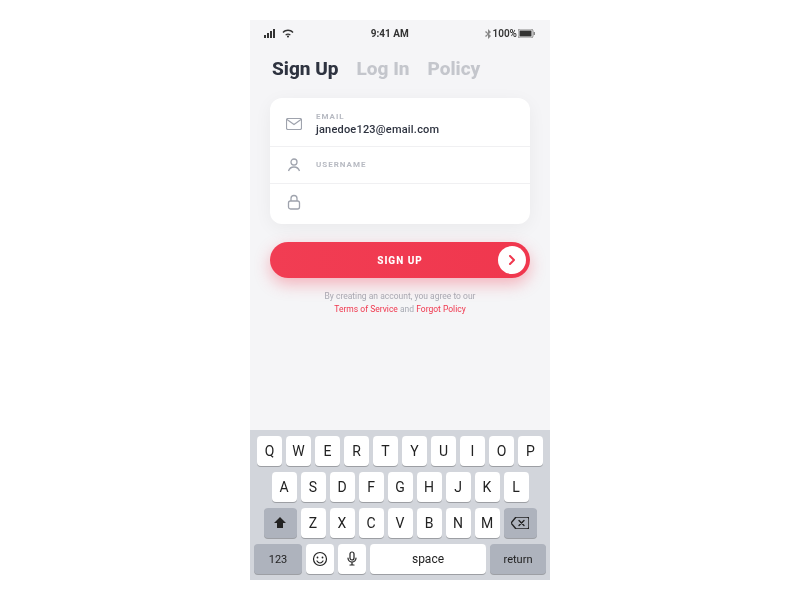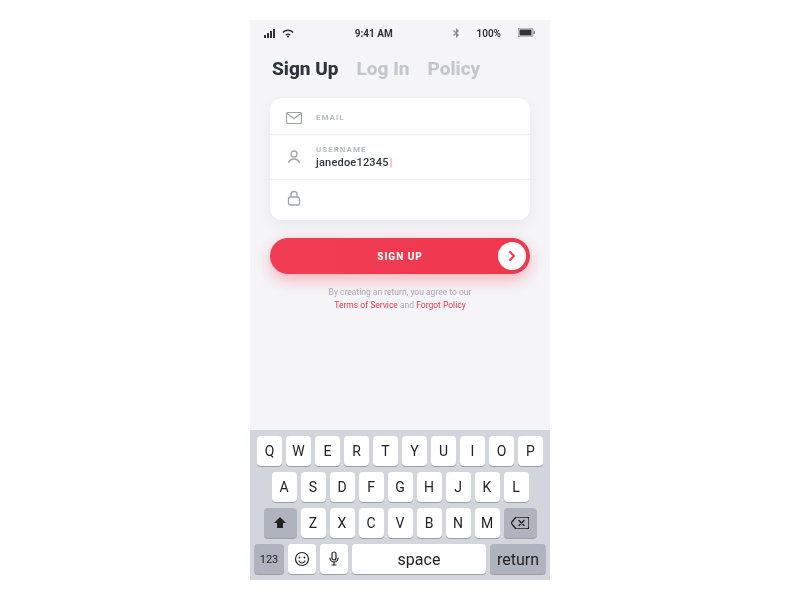--- a/index.html
+++ b/index.html
@@ -25,21 +25,21 @@
     display: flex;
     justify-content: space-between;
     align-items: center;
     padding: 8px 14px 4px;
     font-size: 10px;
     font-weight: 600;
     color: #333;
   }
   .statusbar .center { font-weight: 700; }
   .signal-group { display:flex; align-items:center; gap:4px; }
-  .statusbar .right { display:flex; align-items:flex-start; gap:17px; }
+  .statusbar .right { display:flex; align-items:center; gap:1px; }
   .statusbar .batt { display:inline-flex; align-items:center; }
   .tabs {
     display: flex;
     gap: 18px;
     padding: 14px 22px 10px;
     font-weight: 800;
     font-size: 19px;
     color: #c4c6cc;
     white-space: nowrap;
     overflow: hidden;
@@ -135,24 +135,24 @@
     border-radius:4px;
     box-shadow: 0 1px 0 rgba(0,0,0,0.25);
     width: 25px; height: 30px;
     display:flex; align-items:center; justify-content:center;
     font-size: 14px;
     font-weight:400;
     color:#222;
   }
   .key.shift, .key.backspace { width: 33px; background:#aeb3bd; }
   .bottomrow { display:flex; gap:4px; justify-content:center; }
-  .key.fn { width: 30px; background:#aeb3bd; font-size:11px; }
+  .key.fn { width: 48px; background:#aeb3bd; font-size:11px; }
   .key.emoji, .key.mic { width: 28px; }
-  .key.space { flex:1; font-size:16px; }
-  .key.return { width: 56px; background:#aeb3bd; font-size:16px; }
+  .key.space { flex:1; font-size:12px; }
+  .key.return { width: 56px; background:#aeb3bd; font-size:11px; }
   svg { display:block; }
 </style>
 </head>
 <body>
 
 <div class="phone">
 
   <div class="statusbar">
     <div class="signal-group">
       <svg width="14" height="9" viewBox="0 0 14 9">
@@ -190,32 +190,32 @@
   <div class="card">
     <div class="field">
       <div class="icon">
         <svg width="16" height="12" viewBox="0 0 16 12">
             <rect x="0.5" y="0.5" width="15" height="11" rx="1.5" fill="none" stroke="#9fa3ad" stroke-width="1.2"></rect>
             <path d="M1 1.5l7 5 7-5" fill="none" stroke="#9fa3ad" stroke-width="1.2"></path>
           </svg>
       </div>
       <div class="texts">
         <div class="label">EMAIL</div>
+        <div class="value">janedoe123@email.com</div>
       </div>
     </div>
     <div class="field">
       <div class="icon">
         <svg width="16" height="16" viewBox="0 0 16 16">
             <circle cx="8" cy="5" r="3" fill="none" stroke="#9fa3ad" stroke-width="1.3"></circle>
             <path d="M2.5 14c1-3 3.2-4 5.5-4s4.5 1 5.5 4" fill="none" stroke="#9fa3ad" stroke-width="1.3"></path>
           </svg>
       </div>
       <div class="texts">
         <div class="label">USERNAME</div>
-        <div class="value"><span>janedoe12345</span><span class="cursor">|</span></div>
       </div>
     </div>
     <div class="field">
       <div class="icon">
         <svg width="14" height="16" viewBox="0 0 14 16">
             <rect x="1.5" y="7" width="11" height="8" rx="2" fill="none" stroke="#9fa3ad" stroke-width="1.3"></rect>
             <path d="M4 7V4.5a3 3 0 016 0V7" fill="none" stroke="#9fa3ad" stroke-width="1.3"></path>
           </svg>
       </div>
     </div>
@@ -224,21 +224,21 @@
   <div class="cta">
     <span>SIGN UP</span>
     <div class="arrowbtn">
       <svg width="10" height="10" viewBox="0 0 10 10">
           <path d="M3 1l4 4-4 4" fill="none" stroke="#f0374e" stroke-width="2" stroke-linecap="round" stroke-linejoin="round"></path>
         </svg>
     </div>
   </div>
 
   <div class="legal">
-    <span>By creating an return, you agree to our</span><br>
+    <span>By creating an account, you agree to our</span><br>
     <span class="link">Terms of Service</span><span> and </span><span class="link">Forgot Policy</span>
   </div>
 
   <div class="keyboard">
     <div class="krow" id="krow1">
         <div class="key">Q</div>
         <div class="key">W</div>
         <div class="key">E</div>
         <div class="key">R</div>
         <div class="key">T</div>

